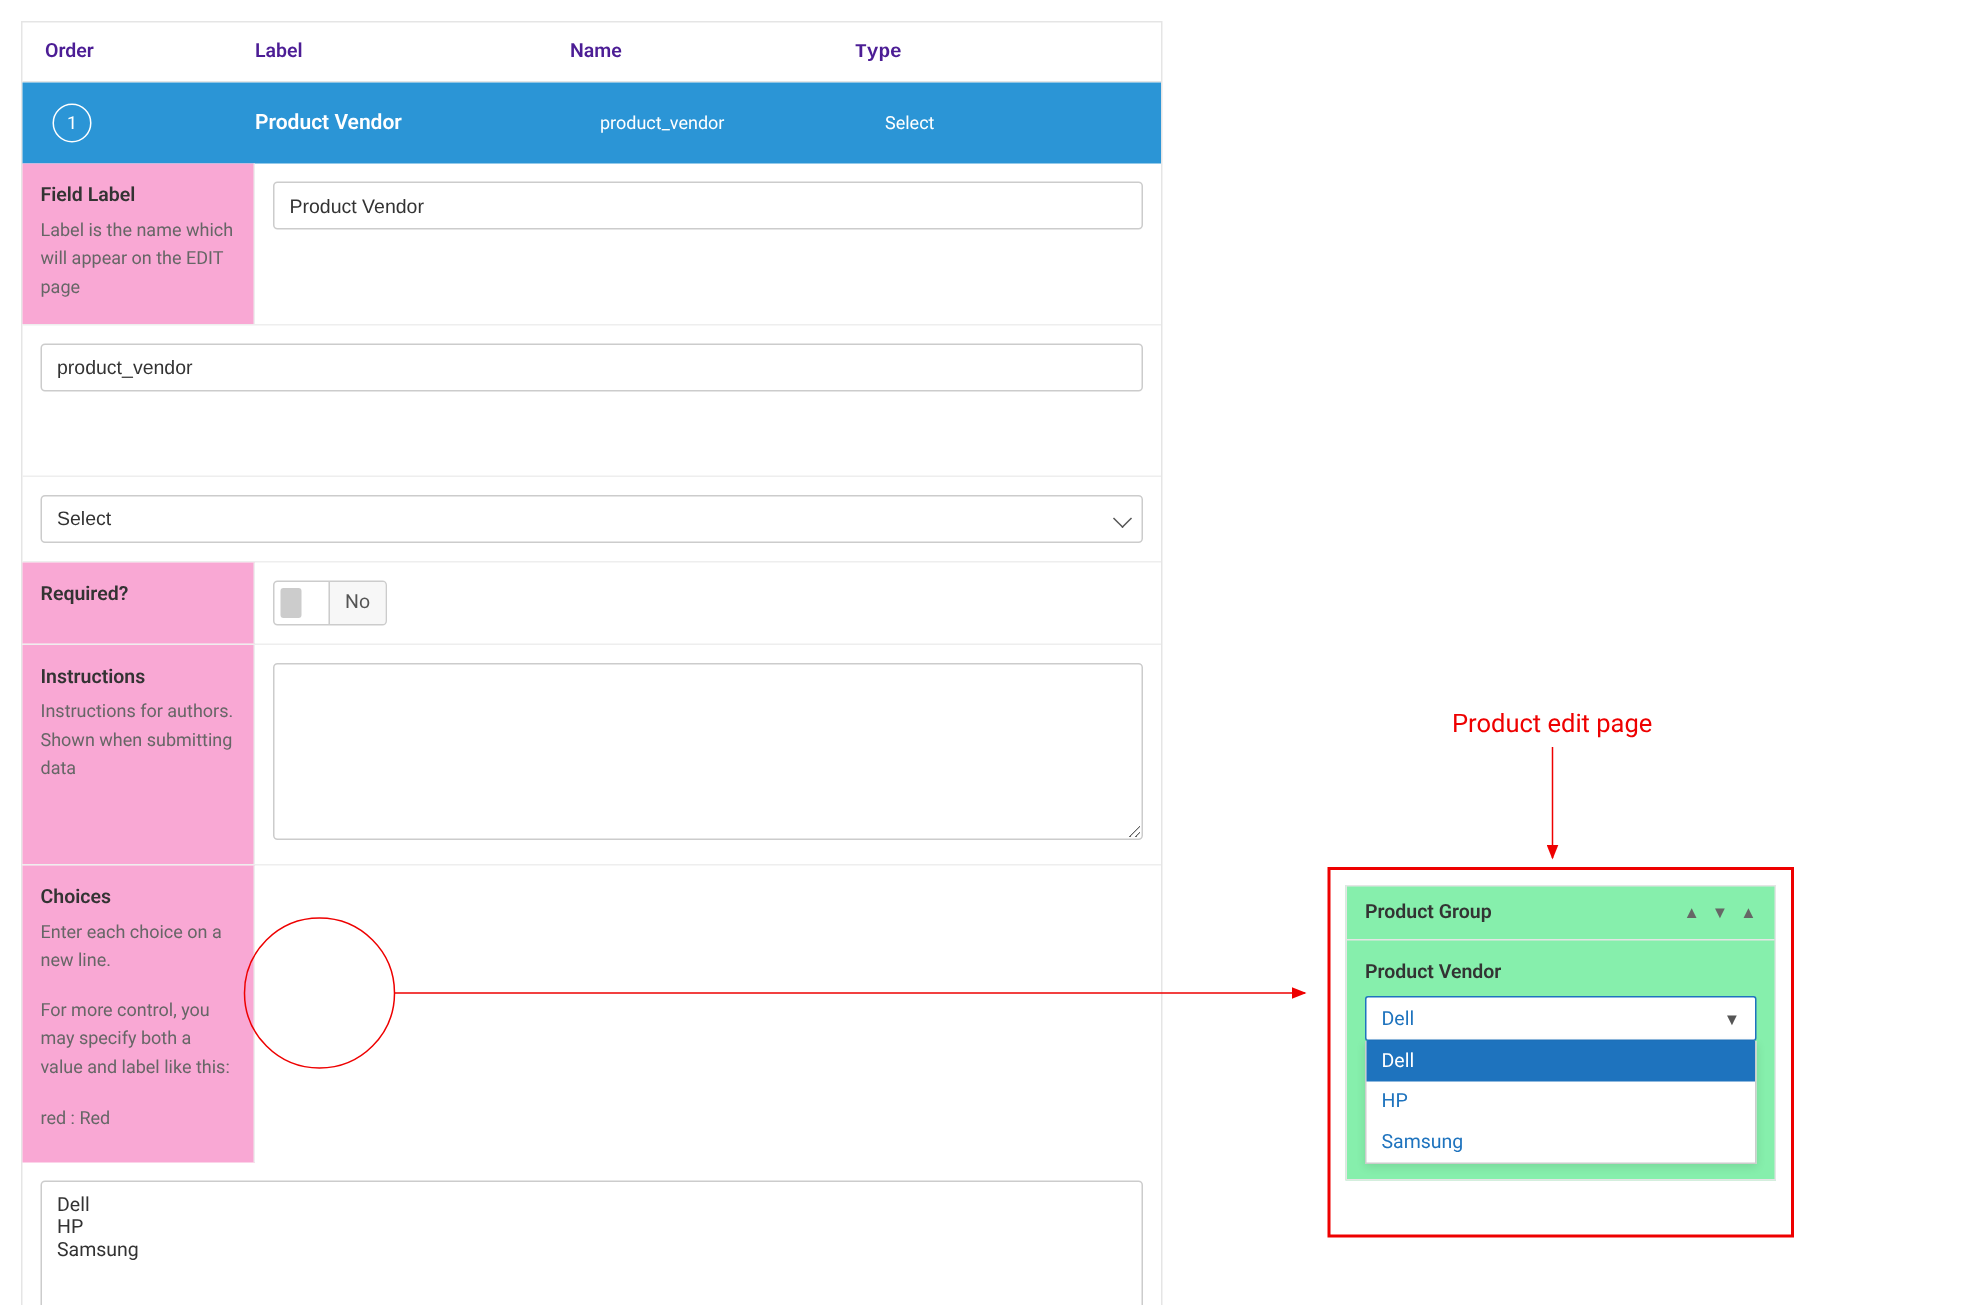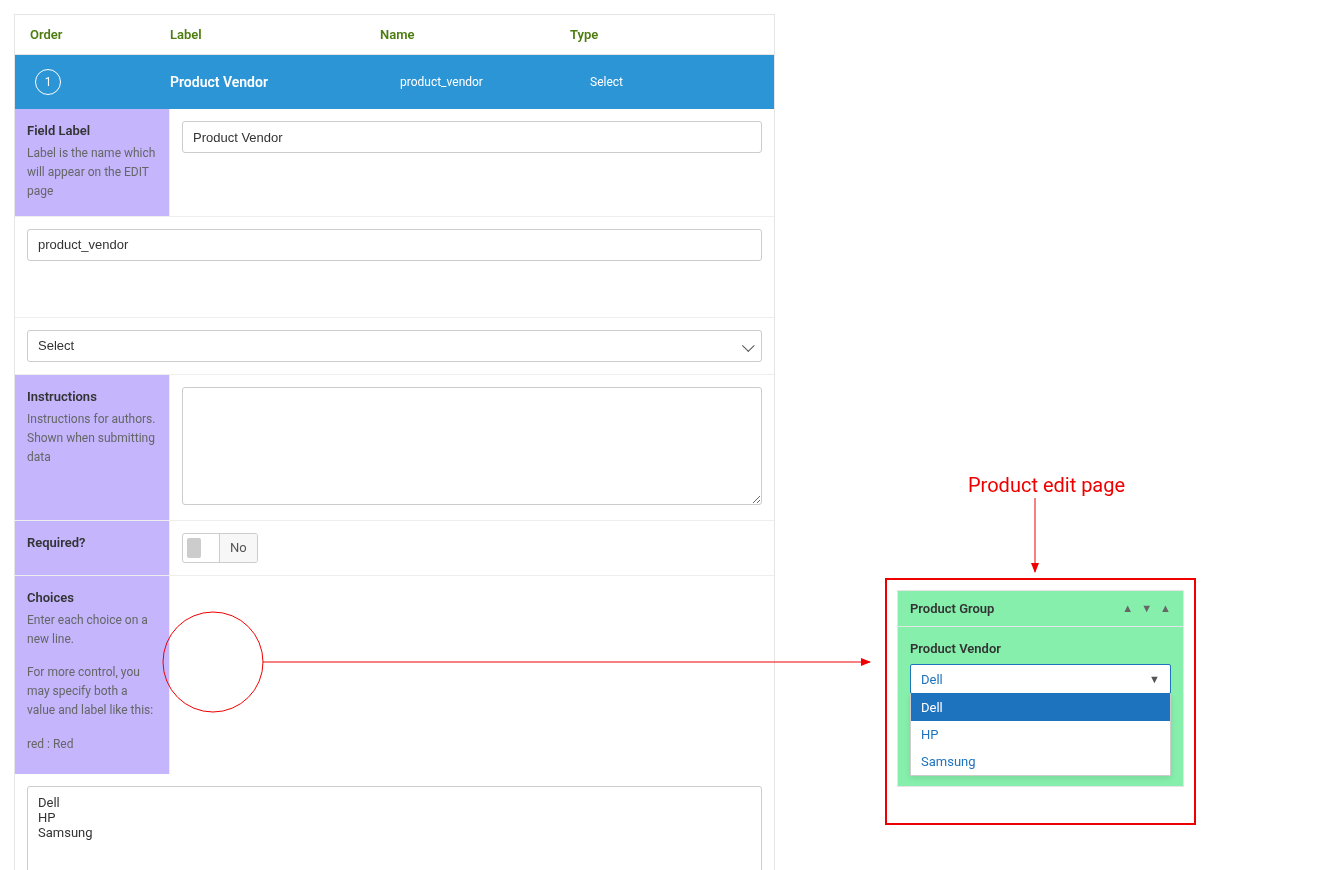--- a/index.html
+++ b/index.html
@@ -19,26 +19,26 @@
   width: 761px;
   border: 1px solid #e5e5e5;
   background: #fff;
 }
 .head-row {
   display: flex;
   height: 40px;
   border-bottom: 1px solid #e5e5e5;
   align-items: center;
   font-weight: 600;
-  color: #4d7c0f;
+  color: #4c1d95;
 }
 .head-row .col-order { width: 155px; padding-left: 15px; }
 .head-row .col-label { width: 210px; }
 .head-row .col-name  { width: 190px; }
-.head-row .col-type  { flex: 1; }
+.head-row .col-type  { flex: 1; font-family: Liberation Mono, monospace; }
 
 .summary-row {
   display: flex;
   align-items: center;
   height: 54px;
   background: #2b95d6;
   color: #fff;
 }
 .summary-row .col-order { width: 155px; padding-left: 20px; }
 .summary-row .col-label { width: 230px; font-weight: 600; font-size: 14px; }
@@ -54,21 +54,21 @@
   color: #fff;
 }
 
 .field-row {
   display: flex;
   border-bottom: 1px solid #eee;
 }
 .field-row:last-child { border-bottom: none; flex-direction: column; }
 .field-left {
   width: 155px;
-  background: #c4b5fd;
+  background: #f9a8d4;
   border-right: 1px solid #eee;
   padding: 14px 12px;
 }
 .field-left .fl-title {
   font-weight: 600;
   color: #333;
   margin-bottom: 6px;
 }
 .field-left .fl-desc {
   font-size: 12px;
@@ -152,21 +152,21 @@
   background: #f7f7f7;
 }
 .row-tall .field-right { min-height: 100px; }
 
 
 .annotation-label {
   position: absolute;
   left: 968px;
   top: 473px;
   color: #e00;
-  font-size: 20px;
+  font-size: 17px;
 }
 .preview-box {
   position: absolute;
   left: 885px;
   top: 578px;
   width: 311px;
   height: 247px;
   border: 2px solid #e00;
   padding: 10px;
 }
@@ -281,39 +281,39 @@
       <div class="select-wrap">
         <select class="select-input">
           <option>Select</option>
         </select>
       </div>
     </div>
   </div>
 
   <div class="field-row">
     <div class="field-left">
-      <div class="fl-title">Instructions</div>
-      <div class="fl-desc">Instructions for authors. Shown when submitting data</div>
-    </div>
-    <div class="field-right">
-      <textarea class="textarea-input" style="height: 118px;"></textarea>
-    </div>
-  </div>
-
-  <div class="field-row">
-    <div class="field-left">
       <div class="fl-title">Required?</div>
     </div>
     <div class="field-right">
       <div class="toggle-wrap">
         <div class="toggle-switch">
             <div class="toggle-knob"></div>
           </div>
         <div class="toggle-label">No</div>
       </div>
+    </div>
+  </div>
+
+  <div class="field-row">
+    <div class="field-left">
+      <div class="fl-title">Instructions</div>
+      <div class="fl-desc">Instructions for authors. Shown when submitting data</div>
+    </div>
+    <div class="field-right">
+      <textarea class="textarea-input" style="height: 118px;"></textarea>
     </div>
   </div>
 
   <div class="field-row choices-tall">
     <div class="field-left">
       <div class="fl-title">Choices</div>
       <div class="fl-desc">Enter each choice on a new line.</div>
       <div class="fl-desc" style="margin-top:14px">For more control, you may specify both a value and label like this:</div>
       <div class="fl-desc" style="margin-top:14px">red : Red</div>
     </div>

